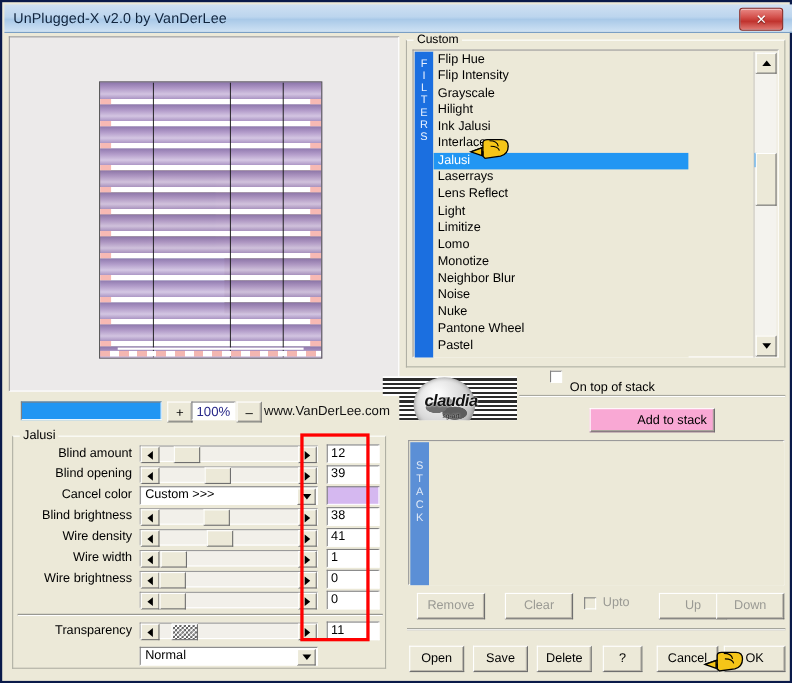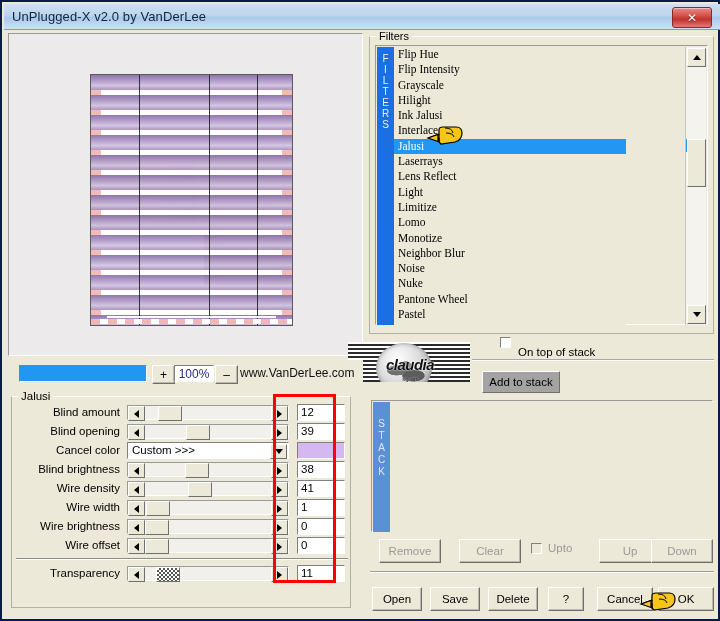--- a/index.html
+++ b/index.html
@@ -111,21 +111,21 @@
     position:absolute;left:1px;top:1px;width:17px;height:278px;
     background:#1b6fe0;
     display:flex;flex-direction:column;align-items:center;
     padding-top:6px;box-sizing:border-box;
   }
   .filters-vband span{
     color:#eaf2ff;font-size:10px;line-height:11px;font-family:"Liberation Sans",sans-serif;
   }
   .filters-list{
     position:absolute;left:18px;top:1px;width:232px;height:278px;
-    background:#ece9d8;overflow:hidden;font-family:Liberation Serif, serif;
+    background:#ece9d8;overflow:hidden;
   }
   .fl-item{
     height:15.3px;line-height:15.3px;padding-left:4px;font-size:11.5px;
     white-space:nowrap;color:#000;cursor:default;
   }
   .fl-item.sel{background:#2196f3;color:#ffffff;}
   .fl-scroll{
     position:absolute;right:1px;top:1px;width:21px;height:278px;
     background:#f4f3ee;border-left:1px solid #c8c6bb;box-sizing:border-box;
   }
@@ -175,25 +175,26 @@
     position:absolute;left:14px;top:14px;width:96px;text-align:center;
     font-size:15px;font-weight:bold;color:#111;font-style:italic;
     text-shadow:0 0 1px #fff,0 0 2px #fff;letter-spacing:-.5px;
   }
   .wm-sub{
     position:absolute;left:14px;top:34px;width:96px;text-align:center;
     font-size:6px;color:#222;text-shadow:0 0 2px #fff;
   }
 
   .add-stack-btn{
-    position:absolute;left:480px;top:369px;width:76px;height:20px;
-    background:#a3a3a3;font-size:11.5px;
+    position:absolute;left:534px;top:369px;width:76px;height:20px;
+    background:#f9a8d4;font-size:11.5px;
     border:1px solid;border-color:#fff #6f6f6f #6f6f6f #fff;
     display:flex;align-items:center;justify-content:center;cursor:pointer;
     box-shadow:inset -1px -1px 0 #a8a49a;
+    padding-left:36px;
   }
   .sep-line{
     position:absolute;left:470px;top:357px;width:242px;height:1px;
     background:#a9a9a0;border-bottom:1px solid #ffffff;
   }
 
   
   .stack-body{
     position:absolute;left:369px;top:398px;width:342px;height:132px;
     background:#ece9d8;box-sizing:border-box;
@@ -416,21 +417,21 @@
           <div class="wire" style="left: 48px;"></div>
           <div class="wire" style="left: 118px;"></div>
           <div class="wire" style="left: 166px;"></div>
         </div>
       <div class="pv-bottom-line"></div>
       <div class="pv-dash"></div>
     </div>
   </div>
 
   <div class="filters-group"></div>
-  <div class="filters-legend">Filters</div>
+  <div class="filters-legend">Custom</div>
 
   <div class="filters-body">
     <div class="filters-vband" id="fband">
         <span>F</span>
         <span>I</span>
         <span>L</span>
         <span>T</span>
         <span>E</span>
         <span>R</span>
         <span>S</span>
@@ -598,21 +599,20 @@
             <i class="tri-l"></i>
           </div>
           <div class="pthumb" style="left: 17px;"></div>
           <div class="parrow right">
             <i class="tri-r"></i>
           </div>
         </div>
         <div class="pval">0</div>
       </div>
       <div class="prow" style="top: 535px;">
-        <div class="plabel">Wire offset</div>
         <div class="ptrack">
           <div class="parrow left">
             <i class="tri-l"></i>
           </div>
           <div class="pthumb" style="left: 17px;"></div>
           <div class="parrow right">
             <i class="tri-r"></i>
           </div>
         </div>
         <div class="pval">0</div>
@@ -635,20 +635,26 @@
           <i class="tri-l"></i>
         </div>
       <div class="pthumb checker" style="left:28px;"></div>
       <div class="parrow right">
           <i class="tri-r"></i>
         </div>
     </div>
     <div class="pval">11</div>
   </div>
 
+  <div class="mode-combo">
+    <span>Normal</span>
+    <div class="combo-arrow">
+        <i class="tri-d"></i>
+      </div>
+  </div>
 
   <div class="red-box"></div>
 
   <div class="hand" style="left:424px;top:122px;">
     <svg width="40" height="28" viewBox="0 0 40 28">
       <g stroke="#000" stroke-width="1.2">
         <path d="M2 14 L13 10 L13 6 Q13 3 17 3 L30 3 Q36 3 36 9 Q36 16 29 18 L15 20 L13 18 L13 14 Z" fill="#f5c518"></path>
         <path d="M13 10 L13 18" fill="none"></path>
         <path d="M19 4 Q26 4 27 9" fill="none" stroke-width="1"></path>
         <path d="M20 9 Q27 9 28 13" fill="none" stroke-width="1"></path>

